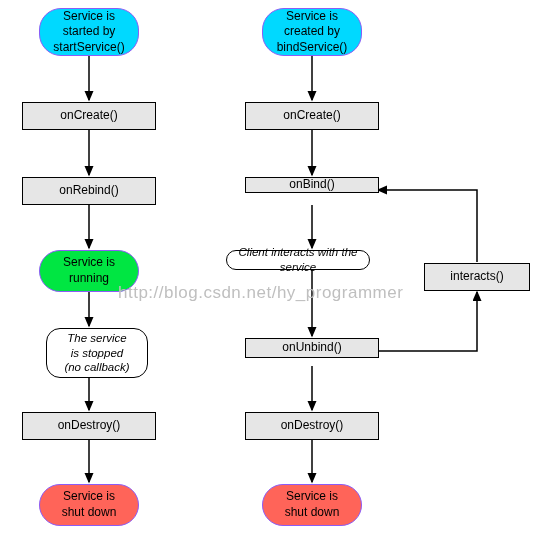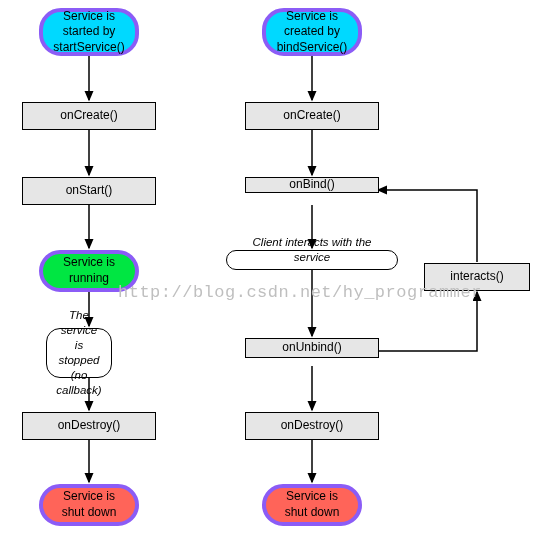--- a/index.html
+++ b/index.html
@@ -1,28 +1,28 @@
 <!DOCTYPE html>
 <html><head>
 <meta charset="utf-8">
 <style>
   * { box-sizing: border-box; margin: 0; padding: 0; }
   body { width: 558px; height: 544px; position: relative; font-family: Arial, Helvetica, sans-serif; background: #fff; }
   .node { position: absolute; display: flex; align-items: center; justify-content: center; text-align: center; font-size: 12px; line-height: 1.3; }
-  .pill { border-radius: 22px; border: 4px solid #8b5cf6; padding: 6px 12px; }
+  .pill { border-radius: 22px; border: 1px solid #8b5cf6; padding: 6px 12px; }
   .rect { border: 1px solid #000; padding: 0 10px; }
   .cyan { background: #00d9ff; }
   .green { background: #00e642; }
   .red { background: #ff6459; }
   .grey { background: #e6e6e6; }
   .white { background: #fff; }
   .italic { font-style: italic; }
   .notepill { border-radius: 14px; border: 1px solid #000; padding: 4px 8px; font-size: 11.5px; font-style: italic; }
   svg.edges { position: absolute; left: 0; top: 0; width: 558px; height: 544px; pointer-events: none; }
-  .watermark { position: absolute; font-family: Liberation Mono, monospace; font-size: 17px; color: #bfbfbf; letter-spacing: 0.5px; white-space: nowrap; text-align: right; }
+  .watermark { position: absolute; font-family: Liberation Sans, sans-serif; font-size: 17px; color: #bfbfbf; letter-spacing: 0.5px; white-space: nowrap; text-align: right; }
 </style>
 </head>
 <body>
 
 <svg class="edges">
   <defs>
     <marker id="ah" markerWidth="8" markerHeight="8" refX="6" refY="3" orient="auto" markerUnits="strokeWidth">
       <path d="M0,0 L7,3 L0,6 Z" fill="#000"></path>
     </marker>
   </defs>
@@ -46,45 +46,45 @@
   <path d="M 477 262 L 477 190 L 378 190" fill="none" stroke="#000" stroke-width="1.5" marker-end="url(#ah)"></path>
 </svg>
 
 <div class="node pill cyan" style="left:39px; top:8px; width:100px; height:48px;">
   <span>Service is<br>started by<br>startService()</span>
 </div>
 <div class="node rect grey" style="left:22px; top:102px; width:134px; height:28px;">
   <span>onCreate()</span>
 </div>
 <div class="node rect grey" style="left:22px; top:177px; width:134px; height:28px;">
-  <span>onStart()</span>
+  <span>onRebind()</span>
 </div>
 <div class="node pill green" style="left:39px; top:250px; width:100px; height:42px;">
   <span>Service is<br>running</span>
 </div>
-<div class="node notepill white italic" style="left:46px; top:328px; width:66px; height:50px;">
+<div class="node notepill white italic" style="left:46px; top:328px; width:102px; height:50px;">
   <span>The service<br>is stopped<br>(no callback)</span>
 </div>
 <div class="node rect grey" style="left:22px; top:412px; width:134px; height:28px;">
   <span>onDestroy()</span>
 </div>
 <div class="node pill red" style="left:39px; top:484px; width:100px; height:42px;">
   <span>Service is<br>shut down</span>
 </div>
 
 <div class="node pill cyan" style="left:262px; top:8px; width:100px; height:48px;">
   <span>Service is<br>created by<br>bindService()</span>
 </div>
 <div class="node rect grey" style="left:245px; top:102px; width:134px; height:28px;">
   <span>onCreate()</span>
 </div>
 <div class="node rect grey" style="left:245px; top:177px; width:134px; height:16px;">
   <span>onBind()</span>
 </div>
-<div class="node notepill white italic" style="left:226px; top:250px; width:172px; height:20px;align-items:flex-end;">
+<div class="node notepill white italic" style="left:226px; top:250px; width:144px; height:20px;">
   <span>Client interacts with the service</span>
 </div>
 <div class="node rect grey" style="left:424px; top:263px; width:106px; height:28px;">
   <span>interacts()</span>
 </div>
 <div class="node rect grey" style="left:245px; top:338px; width:134px; height:20px;">
   <span>onUnbind()</span>
 </div>
 <div class="node rect grey" style="left:245px; top:412px; width:134px; height:28px;">
   <span>onDestroy()</span>

